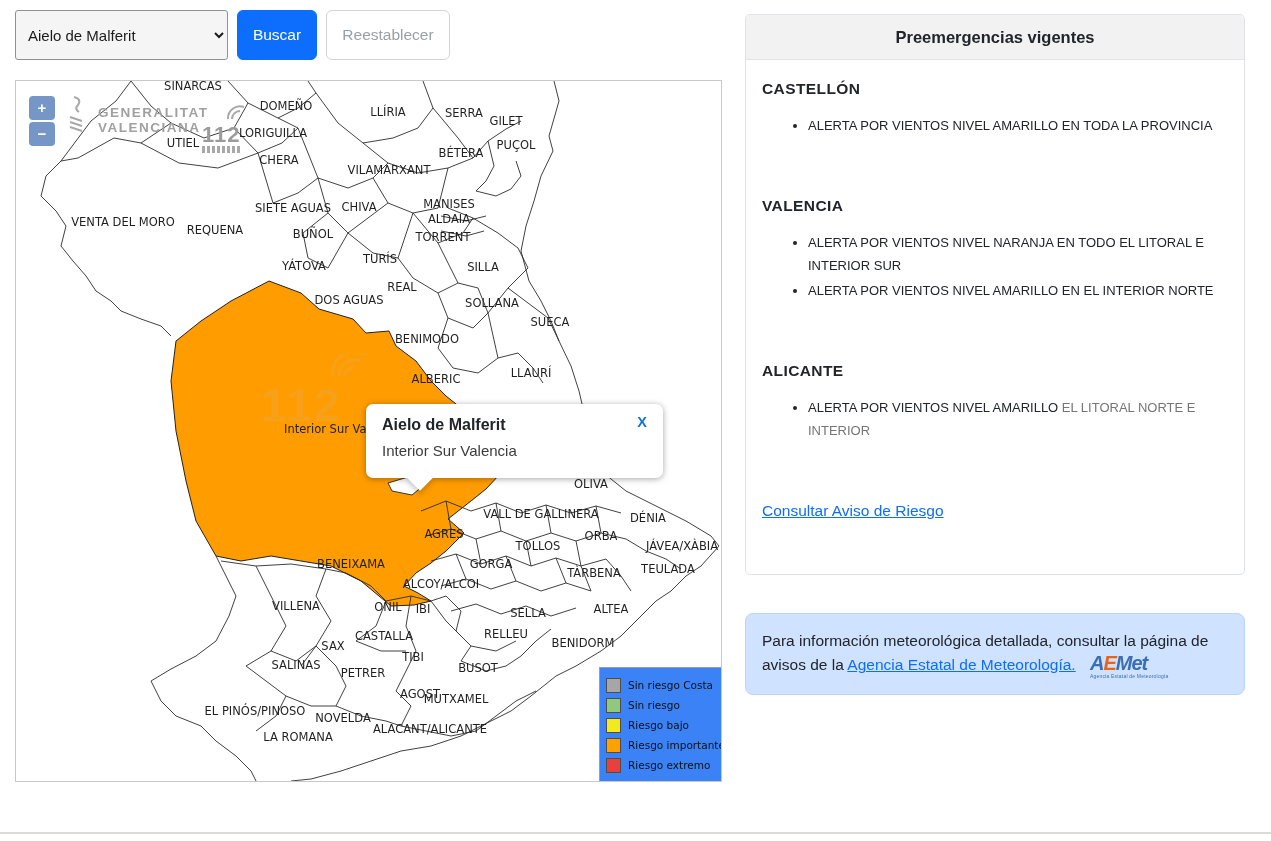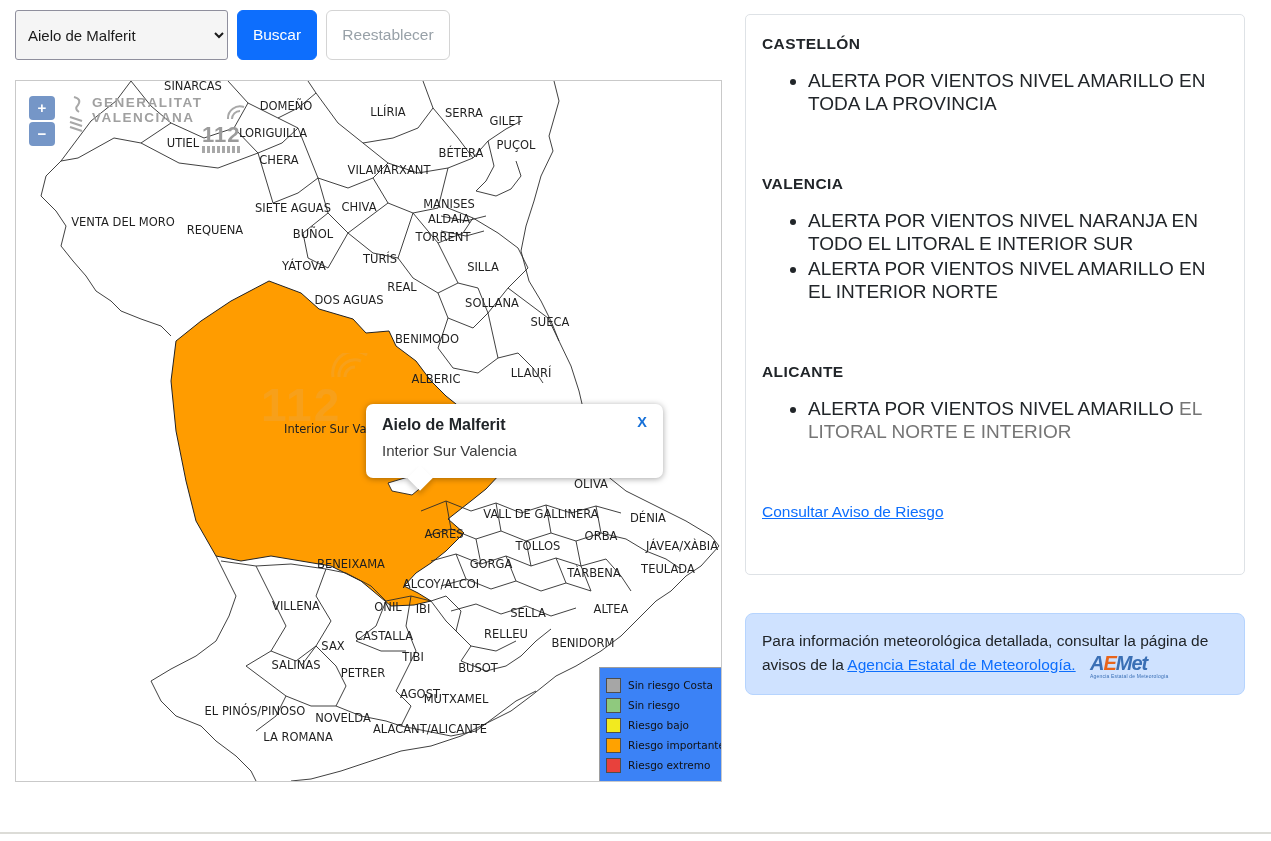--- a/index.html
+++ b/index.html
@@ -20,21 +20,21 @@
   .btn-secondary{width:124px;background:#fff;color:#98a1a8;border:1px solid #d4d4d4;}
   
   .map{
     position:absolute;left:15px;top:80px;width:705px;height:700px;
     background:#fff;border:1px solid #c9c9c9;overflow:hidden;
   }
   .map svg.borders{position:absolute;left:0;top:0;}
   .zoomctl{position:absolute;left:13px;top:15px;width:26px;display:flex;flex-direction:column;gap:2px;z-index:30;}
   .zoombtn{width:26px;height:24px;background:#7596c7;color:#fff;border:none;border-radius:4px;
     font-size:15px;font-weight:bold;line-height:22px;text-align:center;cursor:pointer;padding:0;}
-  .gva-logo{position:absolute;left:50px;top:14px;display:flex;align-items:flex-start;z-index:5;color:#9a9a9a;}
+  .gva-logo{position:absolute;left:50px;top:14px;display:flex;gap:6px;align-items:flex-end;z-index:5;color:#9a9a9a;}
   .gva-text{font-size:13.5px;letter-spacing:1.5px;line-height:15px;font-weight:bold;color:#a0a0a0;}
   .logo112{position:absolute;left:186px;top:24px;z-index:5;color:#9b9b9b;font-weight:bold;}
   .logo112 .num{font-size:22px;letter-spacing:1px;line-height:20px;}
   .logo112 .bars{width:40px;height:7px;margin-top:1px;
     background:repeating-linear-gradient(90deg,#a8a8a8 0 3px,#fff 3px 5px);}
   .wm112{position:absolute;left:245px;top:272px;z-index:2;opacity:.5;color:#f0a435;font-weight:bold;}
   .wm112 .num{font-size:46px;line-height:44px;letter-spacing:2px;}
   .map-label{position:absolute;transform:translate(-50%,-50%);font-family:"DejaVu Sans",sans-serif;
     font-size:11.5px;color:#1f1f1f;white-space:nowrap;z-index:10;}
   .region-label{position:absolute;left:268px;top:341px;font-family:"DejaVu Sans",sans-serif;
@@ -56,21 +56,21 @@
     color:#1670d8;cursor:pointer;background:none;border:none;padding:2px;}
   
   .card{position:absolute;left:745px;top:14px;width:500px;min-height:561px;
     border:1px solid #dee2e6;border-radius:5px;background:#fff;box-sizing:border-box;}
   .card-header{height:44px;background:#f2f2f2;border-bottom:1px solid #e3e3e3;
     border-radius:5px 5px 0 0;display:flex;align-items:center;justify-content:center;
     font-size:16.5px;font-weight:bold;color:#212529;}
   .card-body{padding:20px 16px 16px 16px;}
   .province{font-size:15.5px;font-weight:bold;
     letter-spacing:.4px;margin:0 0 16px 0;color:#212529;}
-  .alert-list{margin:0 0 60px 30px;padding-left:16px;font-size:19px;line-height:23px;color:#212529;}
+  .alert-list{margin:0 0 60px 30px;padding-left:16px;font-size:13px;line-height:23px;color:#212529;}
   .alert-list li{margin-bottom:2px;}
   .alert-muted{color:#757575;}
   .aviso-link{font-size:15.5px;color:#0d6efd;text-decoration:underline;cursor:pointer;}
   
   .infobox{position:absolute;left:745px;top:613px;width:500px;box-sizing:border-box;
     background:#cfe2ff;border:1px solid #b6d4fe;border-radius:8px;
     padding:15px 16px;font-size:15.5px;line-height:24px;color:#212529;}
   .infobox a{color:#0d6efd;text-decoration:underline;cursor:pointer;}
   .aemet{display:inline-flex;flex-direction:column;vertical-align:middle;margin-left:10px;line-height:1;}
   .aemet .word{font-style:italic;font-weight:bold;font-size:20px;letter-spacing:-1px;}
@@ -290,20 +290,21 @@
 
   <div class="popup">
     <div class="popup-tail"></div>
     <div class="popup-title">Aielo de Malferit</div>
     <div class="popup-sub">Interior Sur Valencia</div>
     <button class="popup-close">X</button>
   </div>
 </div>
 
 <div class="card">
+  <div class="card-header">Preemergencias vigentes</div>
   <div class="card-body">
     <div id="alert-sections">
         <h3 class="province">CASTELLÓN</h3>
         <ul class="alert-list">
           <li><span>ALERTA POR VIENTOS NIVEL AMARILLO EN TODA LA PROVINCIA</span></li>
         </ul>
         <h3 class="province">VALENCIA</h3>
         <ul class="alert-list">
           <li><span>ALERTA POR VIENTOS NIVEL NARANJA EN TODO EL LITORAL E INTERIOR SUR</span></li>
           <li><span>ALERTA POR VIENTOS NIVEL AMARILLO EN EL INTERIOR NORTE</span></li>

